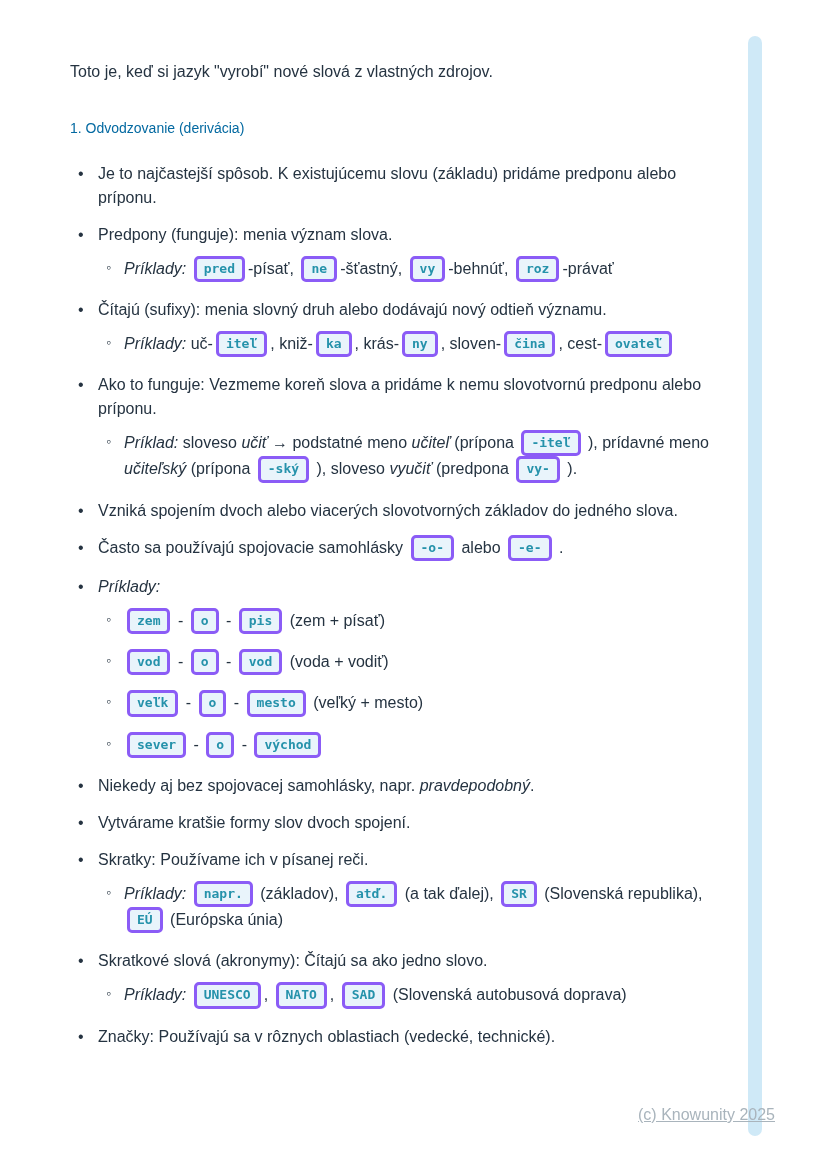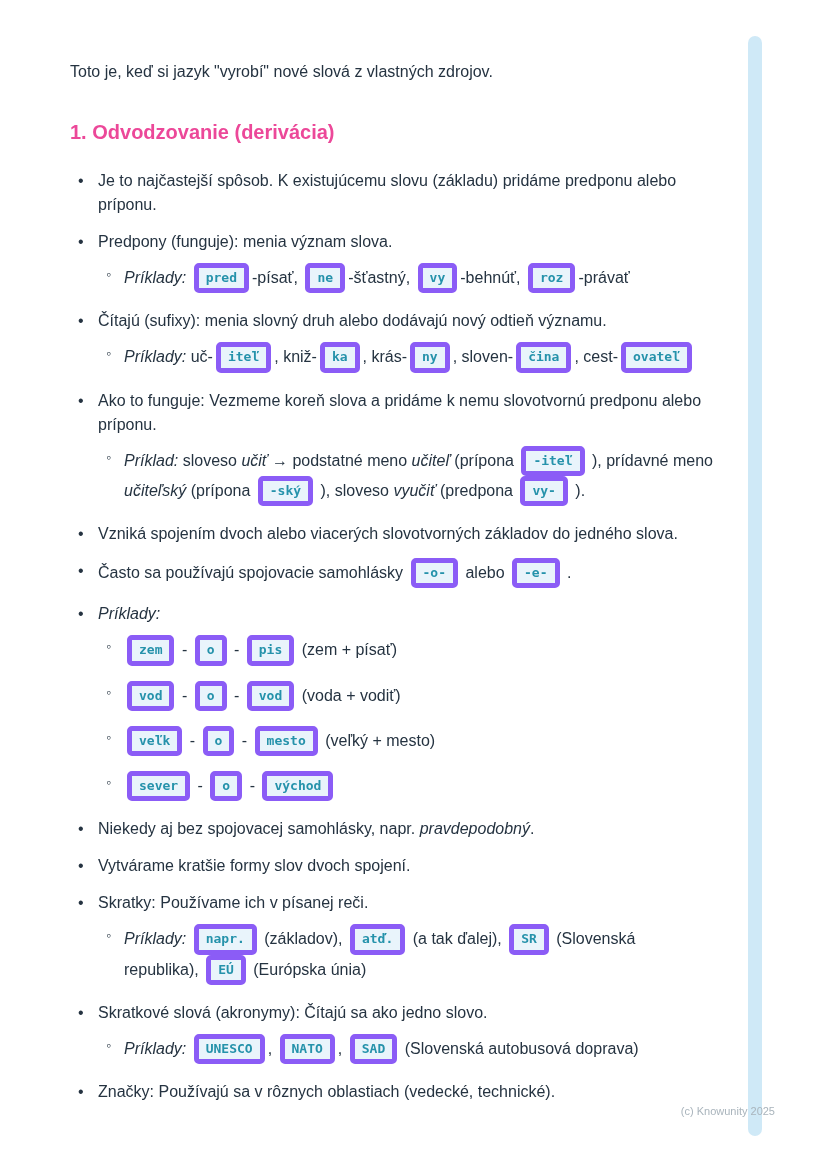--- a/index.html
+++ b/index.html
@@ -8,49 +8,49 @@
     background:#ffffff;color:#253341;
     font-family:"Liberation Sans", sans-serif;
     font-size:16px;line-height:1.5;
     -webkit-font-smoothing:antialiased;
   }
   .content{
     position:absolute;left:70px;top:44px;width:644px;
   }
   .intro{margin:16px 0 36px 0;}
   h2.section-heading{
-    color:#ec4899;font-size:20px;font-weight:700;
+    color:#0369a1;font-size:14px;font-weight:400;
     margin:38px 0 24px 0;line-height:1.25;
   }
   .content h2.section-heading:first-of-type{margin-top:34px;}
   .bullet-row{display:flex;align-items:flex-start;}
   .bullet-row.lvl1{margin:0 0 13px 0;padding-left:8px;}
   .bullet-row.lvl2{margin:-3px 0 15px 36px;}
   .bullet-row.lvl2 + .bullet-row.lvl2{margin-top:0;}
   .marker{flex:none;width:20px;color:#253341;}
   .lvl2 .marker{width:18px;font-size:14px;}
   .item-content{flex:1;}
   .run-bold{font-weight:400;}
   .run-italic{font-style:italic;}
   .chip{
     display:inline-block;
     font-family:"DejaVu Sans Mono", monospace;
     font-size:13px;font-weight:700;line-height:1.25;
     color:#2592ab;background:#e9f4fb;
-    border:5px solid #8b5cf6;border-radius:5px;
+    border:3px solid #8b5cf6;border-radius:5px;
     padding:2px 7px;margin:0 3px;
     white-space:nowrap;position:relative;top:-1px;
   }
   .scroll-strip{
     position:absolute;right:66px;top:36px;width:14px;height:1100px;
     background:#cfe9f7;border-radius:7px;
   }
   .watermark{
     position:absolute;right:53px;top:1103px;
-    font-size:11px;color:#a9b4bc;
+    font-size:16px;color:#a9b4bc;text-decoration:underline;
   }
 </style>
 </head>
 <body>
 
 <div class="content">
   <p class="intro">Toto je, keď si jazyk "vyrobí" nové slová z vlastných zdrojov.</p>
 
 <h2 class="section-heading">1. Odvodzovanie (derivácia)</h2>
     <div class="bullet-row lvl1">

